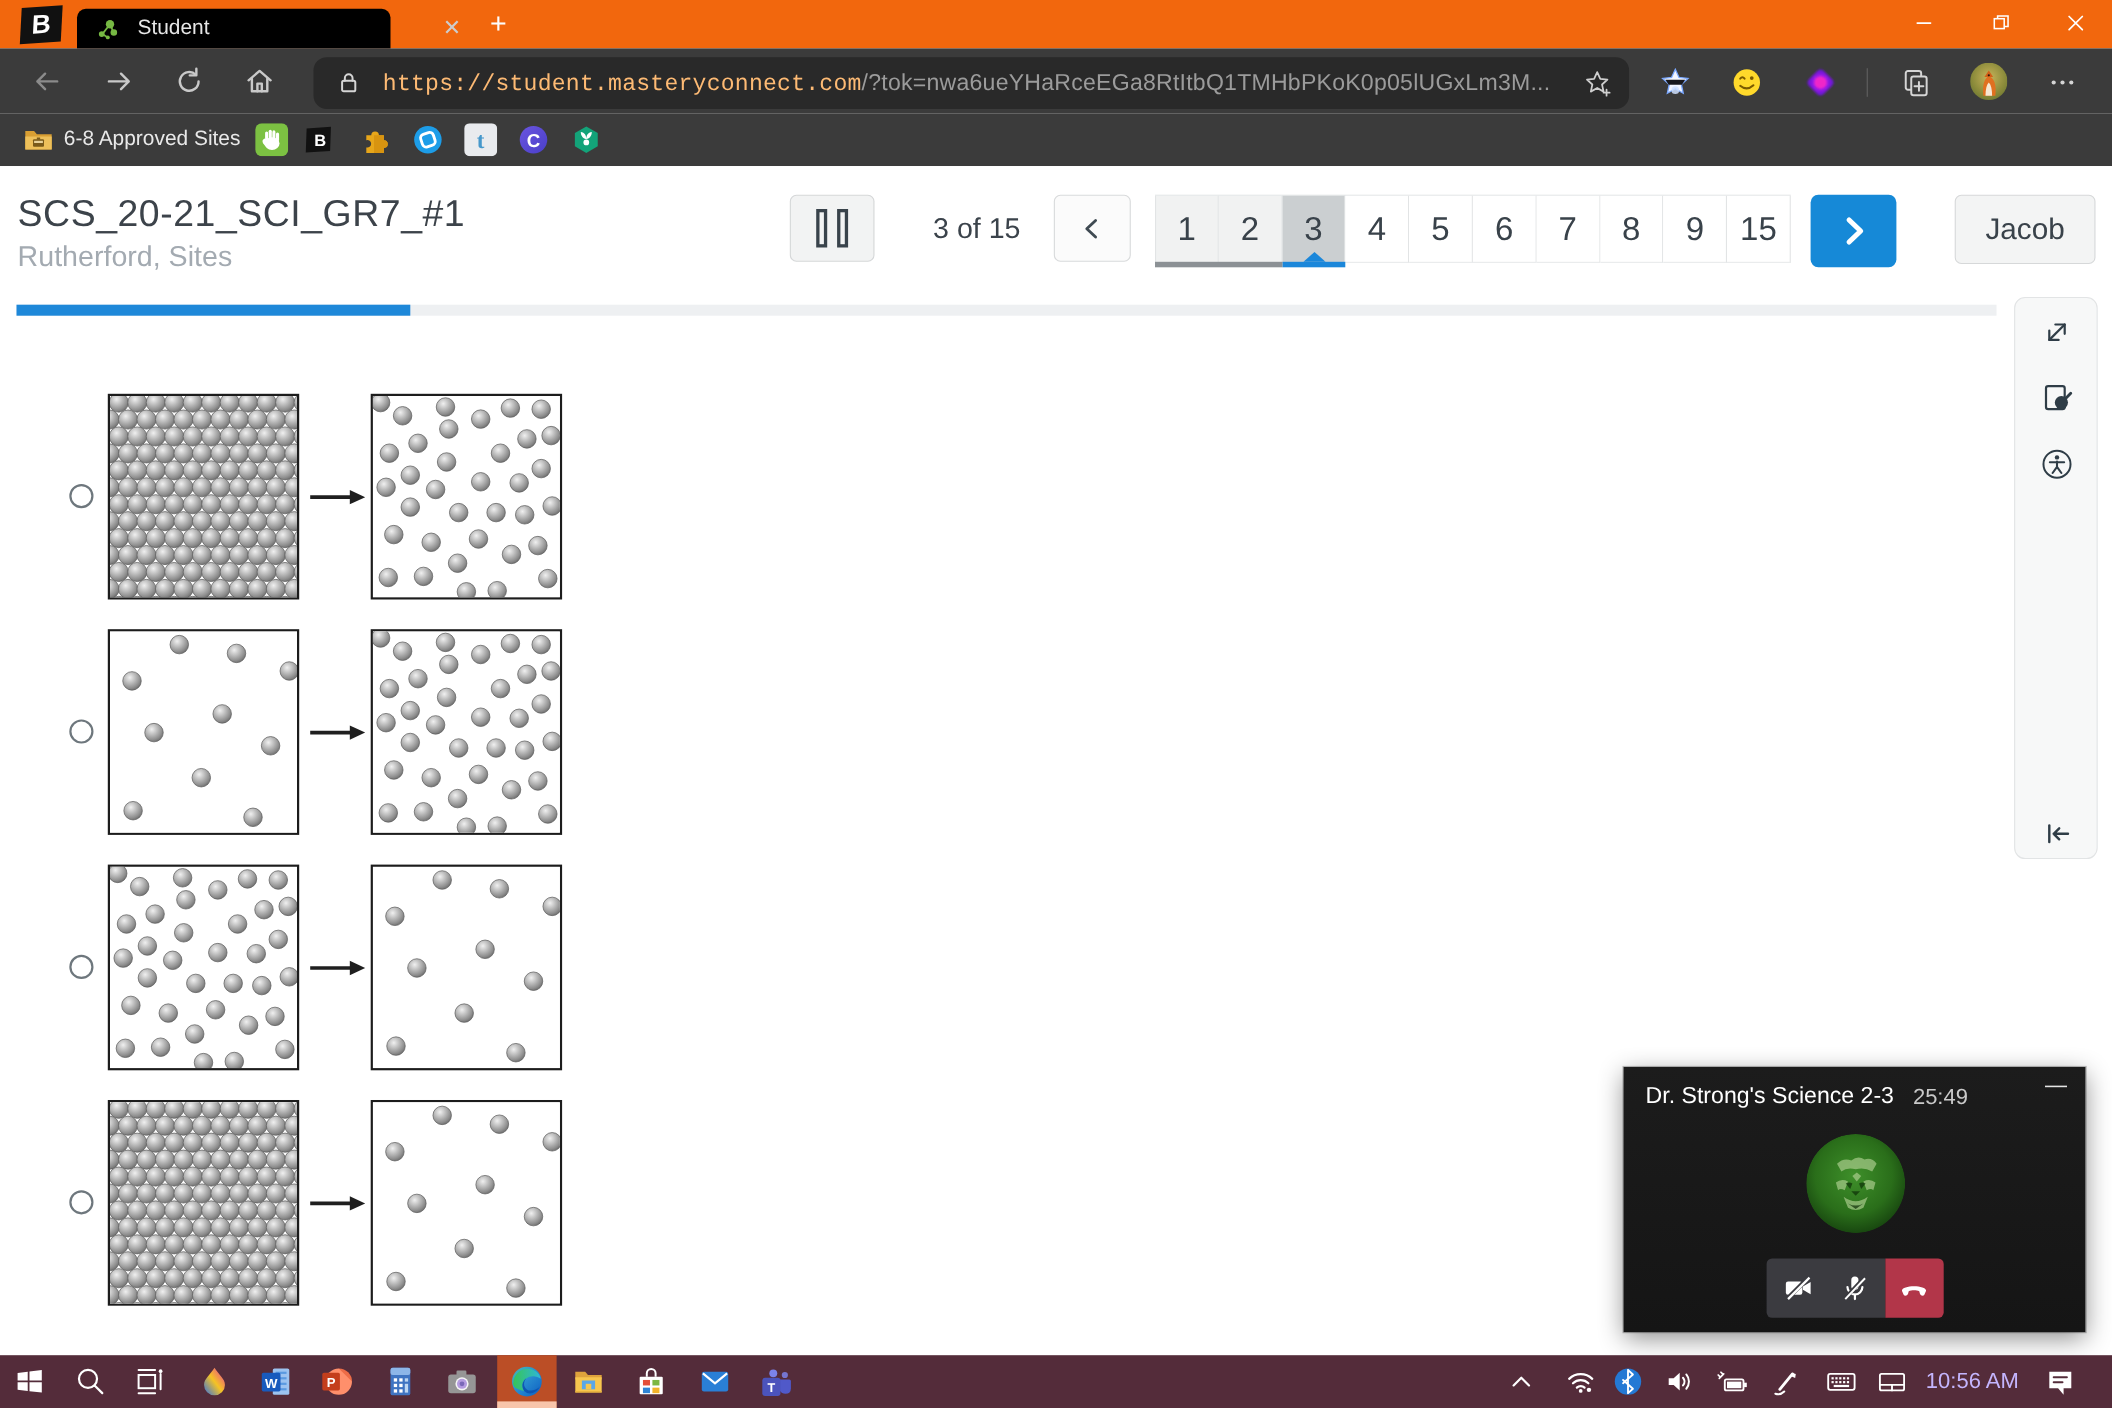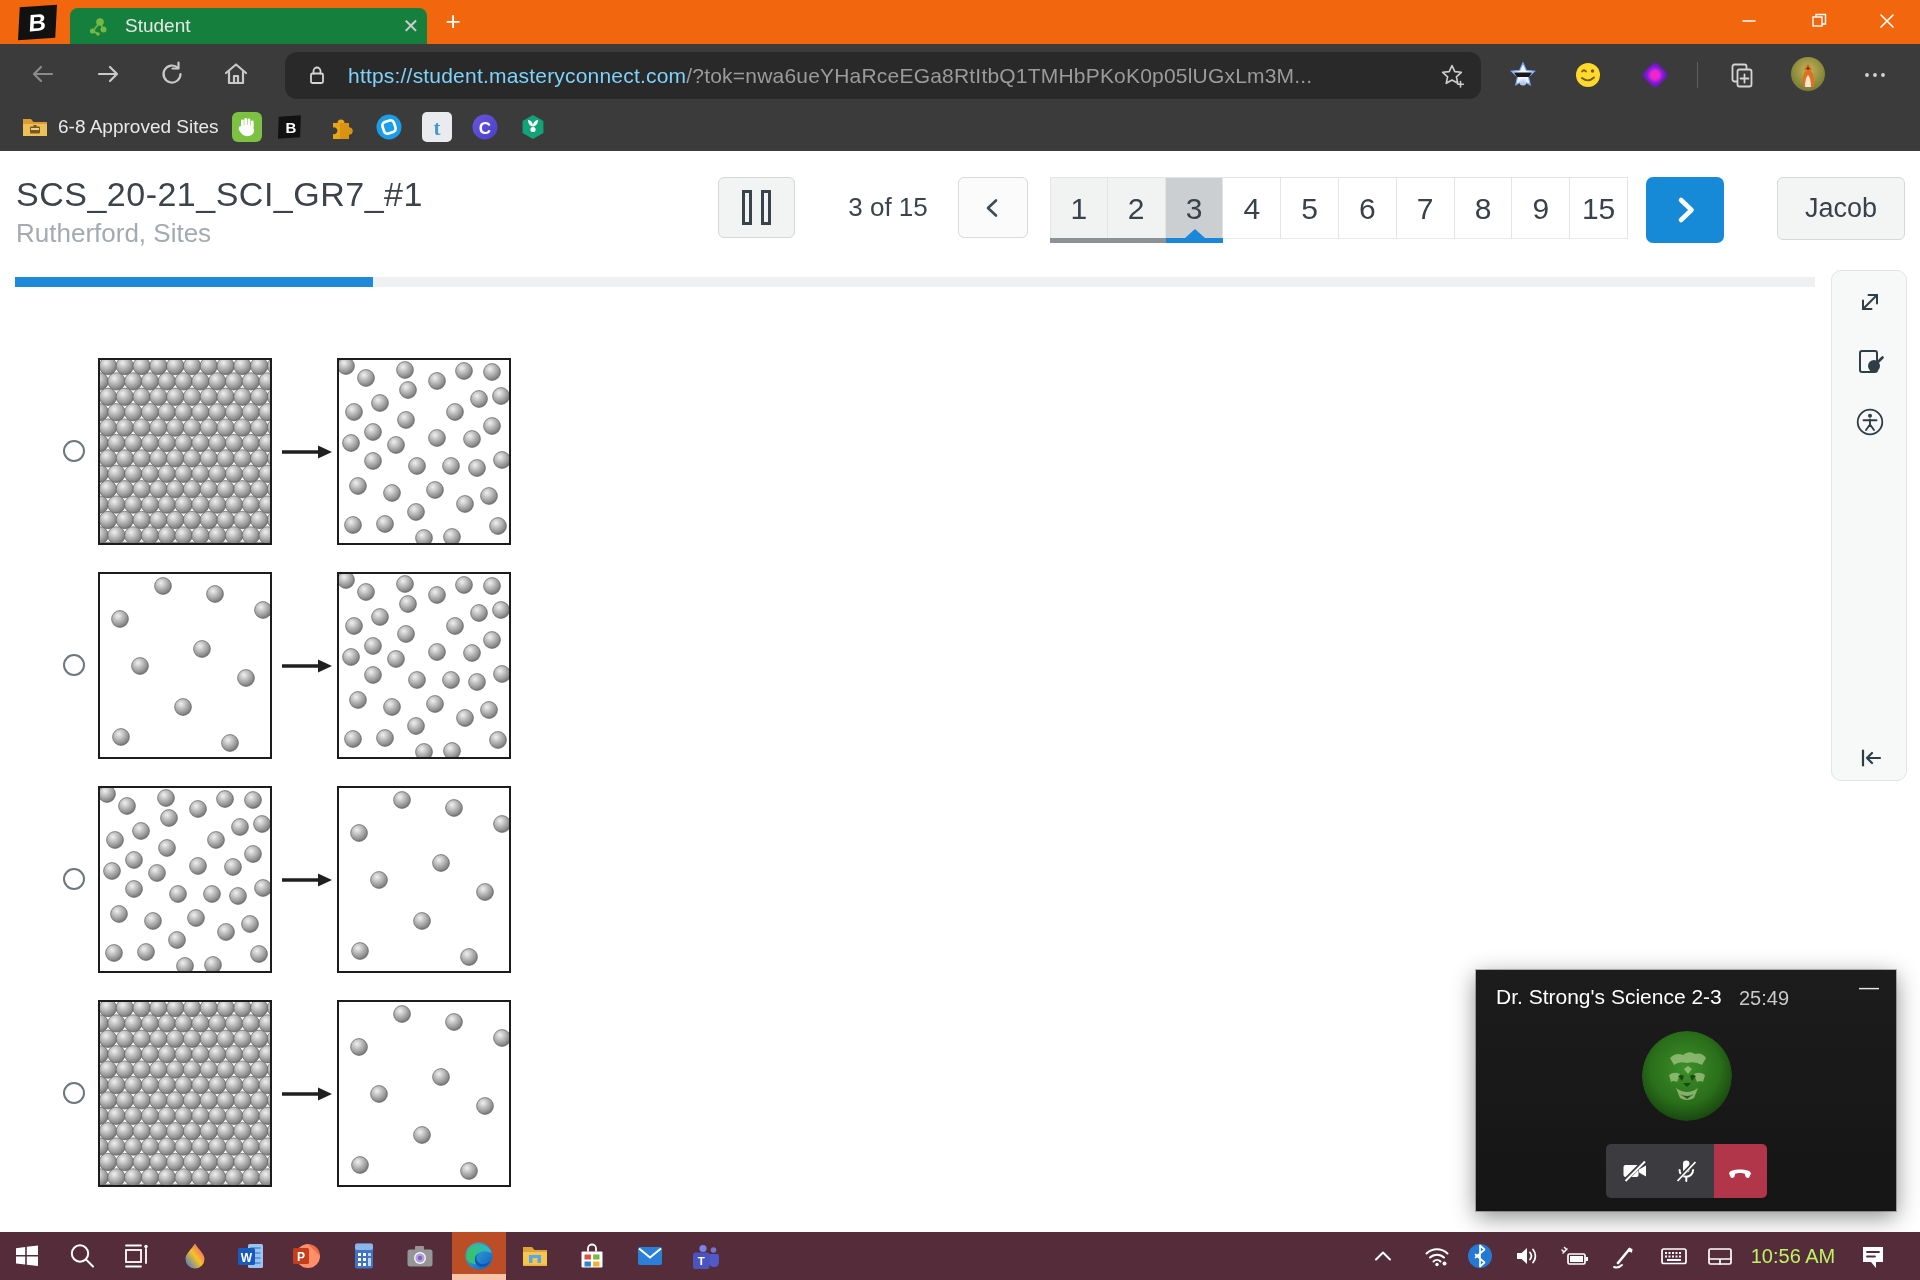--- a/index.html
+++ b/index.html
@@ -4,34 +4,34 @@
 <style>
   * { margin:0; padding:0; box-sizing:border-box; }
   html,body { width:1920px; height:1280px; overflow:hidden; }
   body { font-family:"Liberation Sans", sans-serif; }
   #screen { position:relative; width:1920px; height:1280px; background:#fff; overflow:hidden; }
   .abs { position:absolute; }
 
   
   #titlebar { left:0; top:0; width:1920px; height:44px; background:#f2670d; }
   #brainpop-badge { left:19px; top:6px; width:37px; height:33px; background:#111; transform:skewX(-7deg) rotate(-4deg); color:#fff; font-weight:bold; font-size:24px; text-align:center; line-height:33px; }
-  #tab { left:70px; top:8px; width:357px; height:36px; background:#15803d; border-radius:8px 8px 0 0; }
+  #tab { left:70px; top:8px; width:285px; height:36px; background:#000000; border-radius:8px 8px 0 0; }
   #tab-favicon { left:17px; top:8px; width:20px; height:20px; }
   #tab-label { left:55px; top:8px; font-size:19px; color:#e6e6e6; line-height:20px; }
   #tab-close { left:330px; top:7px; width:22px; height:22px; color:#cdcdcd; font-size:20px; line-height:22px; text-align:center; }
   #newtab-btn { left:440px; top:9px; width:26px; height:26px; color:#fdfdfd; font-size:26px; font-weight:300; line-height:24px; text-align:center; }
   .wincontrol { top:8px; width:30px; height:26px; }
   #win-min { left:1734px; } #win-max { left:1804px; } #win-close { left:1872px; }
 
   #toolbar { left:0; top:44px; width:1920px; height:59px; background:#3b3b3b; }
   .navicon { top:15px; width:30px; height:30px; }
   #addressbar { left:285px; top:8px; width:1196px; height:47px; background:#292929; border-radius:12px; }
   #lock-icon { left:305px; top:19px; width:24px; height:24px; }
   #url-text { left:348px; top:8px; height:47px; line-height:47px; font-size:21px; letter-spacing:0.2px; white-space:nowrap; }
-  #url-text .url-main { color:#7dd3fc; }
+  #url-text .url-main { color:#fdba74;font-family:Liberation Mono, monospace; }
   #url-text .url-dim { color:#9b9b9b; }
   #favorite-star { left:1438px; top:17px; width:28px; height:28px; }
   .ext-icon { top:16px; width:30px; height:30px; }
   #ext-sep { left:1697px; top:18px; width:1px; height:26px; background:#616161; }
   #avatar-btn { left:1791px; top:13px; width:34px; height:34px; border-radius:50%; overflow:hidden; }
   #more-btn { left:1860px; top:16px; width:30px; height:30px; }
 
   #bookmarksbar { left:0; top:103px; width:1920px; height:48px; background:#3b3b3b; }
   #bm-folder { left:20px; top:9px; width:30px; height:30px; }
   #bm-label { left:58px; top:0; height:48px; line-height:48px; font-size:19px; color:#e9e9e9; }
@@ -82,21 +82,21 @@
   #tc-gray { left:0; top:0; width:108px; height:54px; background:#3b3b40; border-radius:5px 0 0 5px; }
   #tc-red { left:108px; top:0; width:53px; height:54px; background:#b23649; border-radius:0 5px 5px 0; }
   .tc-icon { top:13px; width:28px; height:28px; }
 
   
   #taskbar { left:0; top:1232px; width:1920px; height:48px; background:#542c3a; }
   .tb-icon { top:8px; width:32px; height:32px; }
   #edge-tile { left:452px; top:0; width:54px; height:48px; background:#bb4e26; }
   #edge-tile-strip { left:452px; top:42px; width:54px; height:6px; background:#f8c5ab; }
   .tray-icon { top:9px; width:30px; height:30px; }
-  #tray-time { left:1738px; top:0; width:110px; height:48px; line-height:48px; text-align:center; color:#bef264; font-size:20px; white-space:nowrap; }
+  #tray-time { left:1738px; top:0; width:110px; height:48px; line-height:48px; text-align:center; color:#c4b5fd; font-size:20px; white-space:nowrap; }
 </style>
 </head>
 <body>
 
 <div id="screen">
 
   <div id="titlebar" class="abs">
     <div id="brainpop-badge" class="abs">B</div>
     <div id="tab" class="abs">
       <span id="tab-favicon" class="abs"><svg width="20" height="20" viewBox="0 0 20 20">

